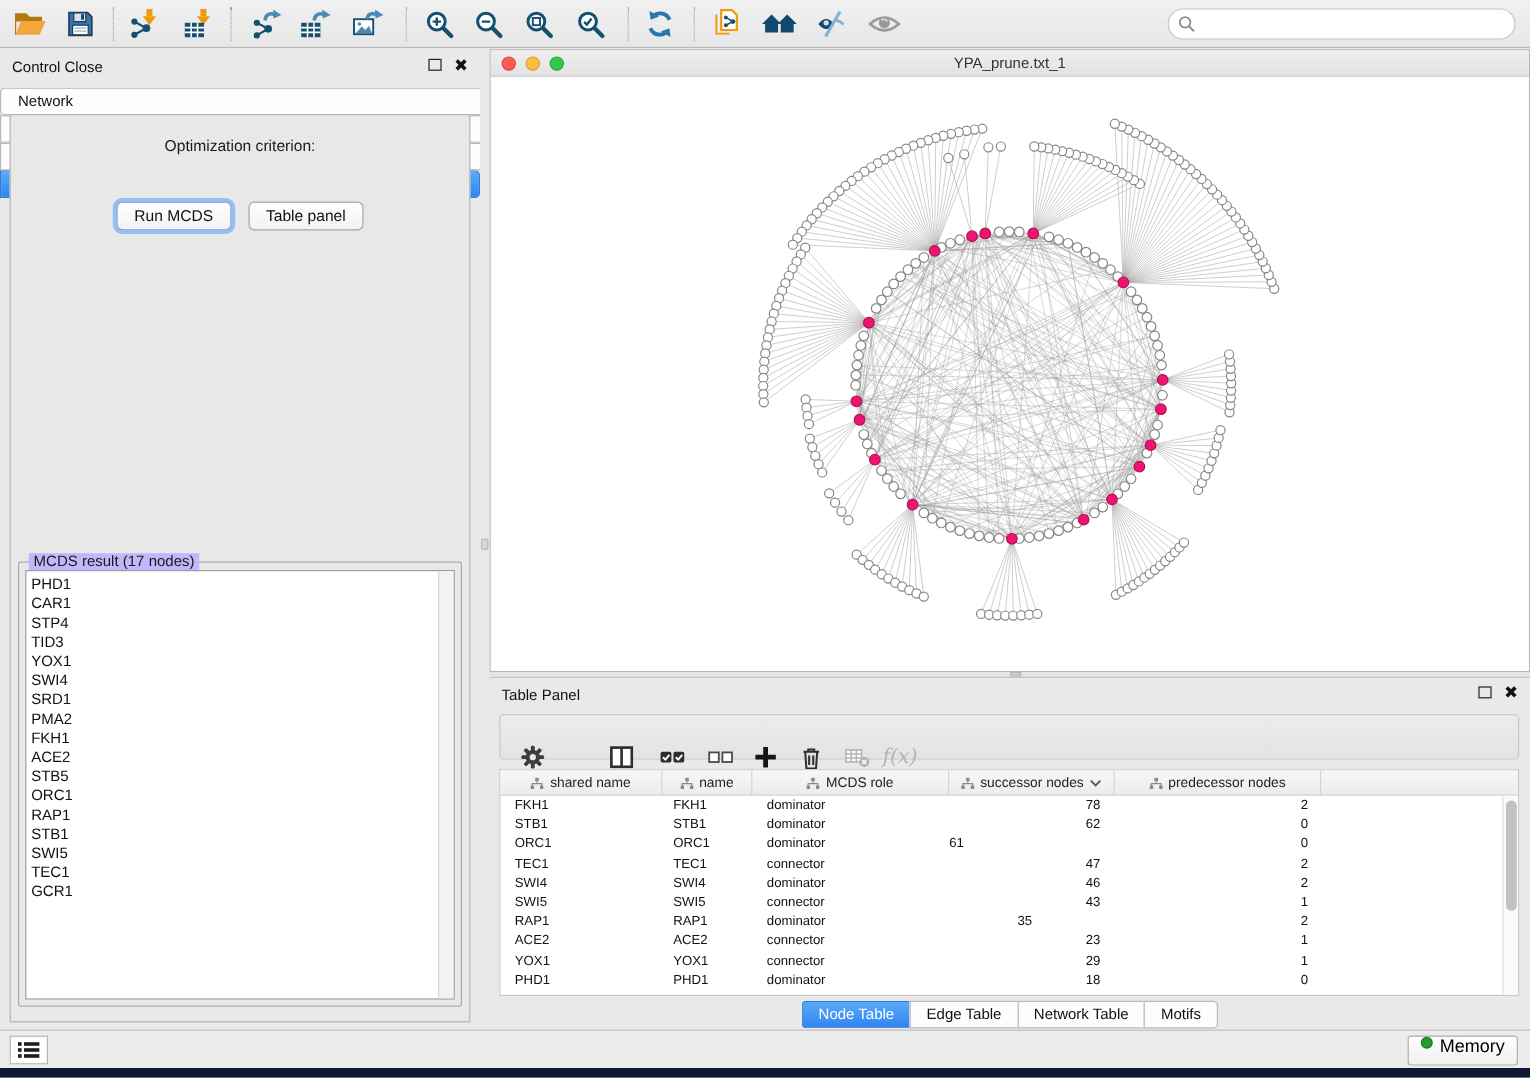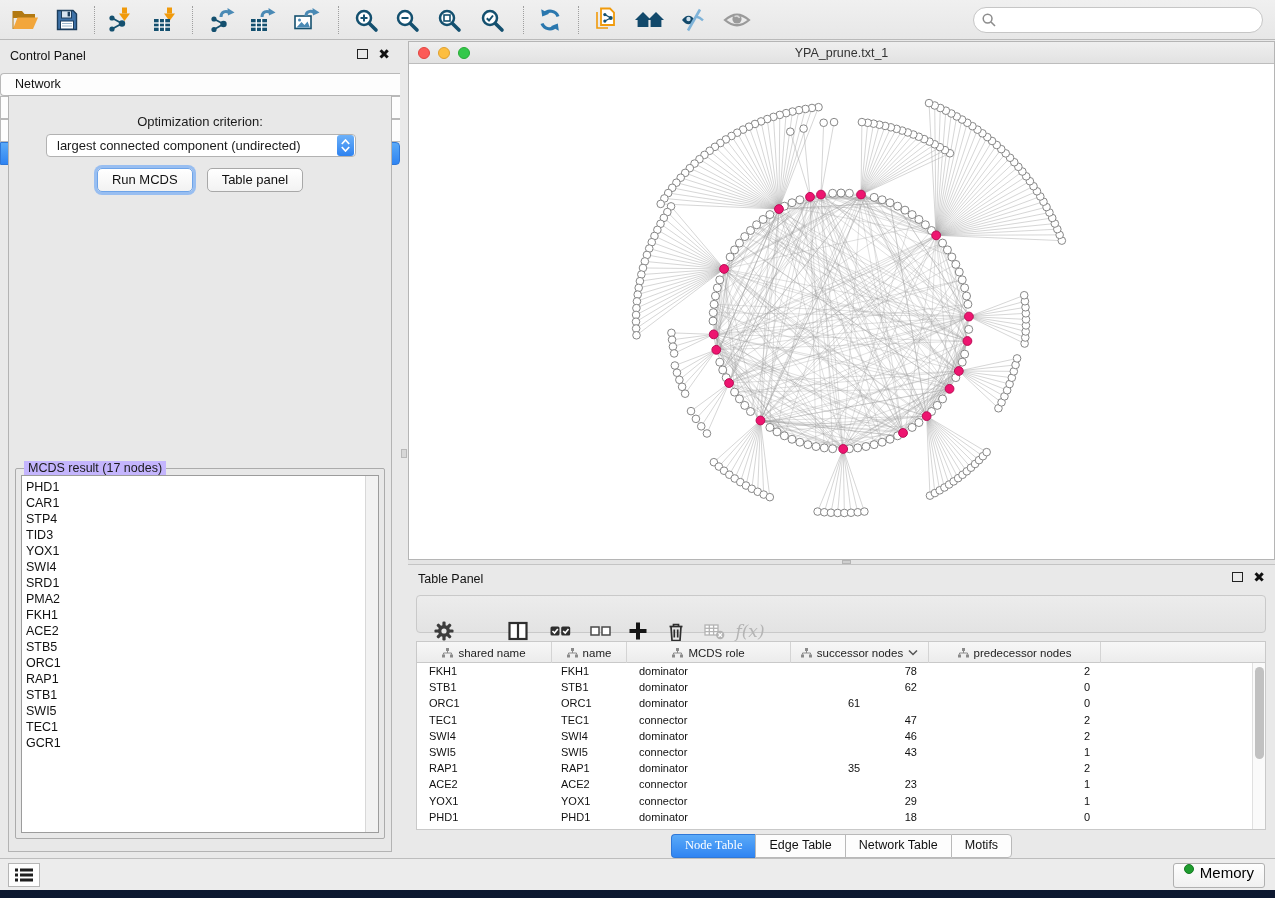--- a/index.html
+++ b/index.html
@@ -97,21 +97,21 @@
   .tbl-rows { position:absolute; left:0; top:21px; width:100%; }
   .tr { display:flex; height:16.2px; align-items:center; }
   .td { font-size:11px; color:#111; white-space:nowrap; overflow:hidden; }
   .tbl-scroll { position:absolute; right:0; top:21px; width:13px; height:167px;
     background:#fafafa; border-left:1px solid #e0e0e0; }
   .tbl-thumb { position:absolute; left:2px; top:4px; width:9px; height:92px;
     background:#c1c1c1; border-radius:5px; }
   .tp-tabs { position:absolute; left:0; top:269px; width:100%; display:flex; justify-content:center; }
   .tp-tab { font-size:12.5px; padding:3px 13px 4px; background:#fdfdfd; border:1px solid #b9b9b9;
     border-right:none; color:#111; }
-  .tp-tab:first-child { border-top-left-radius:4px; border-bottom-left-radius:4px;font-family:Liberation Serif, serif; }
+  .tp-tab:first-child { border-top-left-radius:4px; border-bottom-left-radius:4px; }
   .tp-tab:last-child { border-right:1px solid #b9b9b9; border-top-right-radius:4px; border-bottom-right-radius:4px; }
   .tp-tab.active { background:linear-gradient(#5aaaf8,#2f84f2); color:#fff; border-color:#2f78d8; }
 
   
   .statusbar { position:absolute; left:0; top:858px; width:1275px; height:32px;
     background:#ececec; border-top:1px solid #bdbdbd; }
   .list-btn { position:absolute; left:8px; top:4px; width:32px; height:24px; background:#fdfdfd;
     border:1px solid #b5b5b5; display:flex; align-items:center; justify-content:center; }
   .mem-btn { position:absolute; right:10px; top:4px; height:25px; background:linear-gradient(#fefefe,#f0f0f0);
     border:1px solid #b0b0b0; border-radius:3px; display:flex; align-items:flex-start; gap:6px;
@@ -295,44 +295,33 @@
     <div class="searchbox">
       <svg width="14" height="14" viewBox="0 0 14 14">
         <circle cx="5.6" cy="5.6" r="4.4" fill="none" stroke="#8c8c8c" stroke-width="1.5"></circle>
         <line x1="9" y1="9" x2="13" y2="13" stroke="#8c8c8c" stroke-width="1.6"></line>
       </svg>
       <input value="" style="">
     </div>
   </div>
 
   <div class="cpanel">
-    <div class="panel-title">Control Panel</div>
+    <div class="panel-title">Control Close</div>
     <div class="panel-icons">
       <span class="float-glyph"></span>
       <span class="close-glyph">✖</span>
     </div>
     <div class="cp-tabs" id="cp-tabs">
         <span class="cp-tab">Network</span>
         <span class="cp-tab">Style</span>
         <span class="cp-tab">Select</span>
         <span class="cp-tab active">MCDS</span>
       </div>
     <div class="cp-content">
       <div class="opt-label">Optimization criterion:</div>
-      <div class="opt-select">
-        <span class="sel-text">largest connected component (undirected)</span>
-        <span class="spinner">
-          <svg width="9" height="6" viewBox="0 0 9 6">
-              <path d="M0.8 5L4.5 1l3.7 4" stroke="#fff" stroke-width="1.7" fill="none"></path>
-            </svg>
-          <svg width="9" height="6" viewBox="0 0 9 6">
-              <path d="M0.8 1l3.7 4L8.2 1" stroke="#fff" stroke-width="1.7" fill="none"></path>
-            </svg>
-        </span>
-      </div>
       <div class="btnrow">
         <button class="mac-btn focused">Run MCDS</button>
         <button class="mac-btn">Table panel</button>
       </div>
       <div class="groupbox">
         <div class="groupbox-title">MCDS result (17 nodes)</div>
         <div class="resultlist">
           <ul id="result-list">
               <li>PHD1</li>
               <li>CAR1</li>
@@ -1277,21 +1266,21 @@
             <div class="td" style="width:135px;text-align:left;padding-left:12px">STB1</div>
             <div class="td" style="width:75px;text-align:left;padding-left:9px">STB1</div>
             <div class="td" style="width:164px;text-align:left;padding-left:12px">dominator</div>
             <div class="td" style="width:138px;text-align:right;padding-right:12px">62</div>
             <div class="td" style="width:172px;text-align:right;padding-right:11px">0</div>
           </div>
           <div class="tr">
             <div class="td" style="width:135px;text-align:left;padding-left:12px">ORC1</div>
             <div class="td" style="width:75px;text-align:left;padding-left:9px">ORC1</div>
             <div class="td" style="width:164px;text-align:left;padding-left:12px">dominator</div>
-            <div class="td" style="width:138px;text-align:center;padding-right:12px">61</div>
+            <div class="td" style="width:138px;text-align:left;padding-right:12px">61</div>
             <div class="td" style="width:172px;text-align:right;padding-right:11px">0</div>
           </div>
           <div class="tr">
             <div class="td" style="width:135px;text-align:left;padding-left:12px">TEC1</div>
             <div class="td" style="width:75px;text-align:left;padding-left:9px">TEC1</div>
             <div class="td" style="width:164px;text-align:left;padding-left:12px">connector</div>
             <div class="td" style="width:138px;text-align:right;padding-right:12px">47</div>
             <div class="td" style="width:172px;text-align:right;padding-right:11px">2</div>
           </div>
           <div class="tr">

